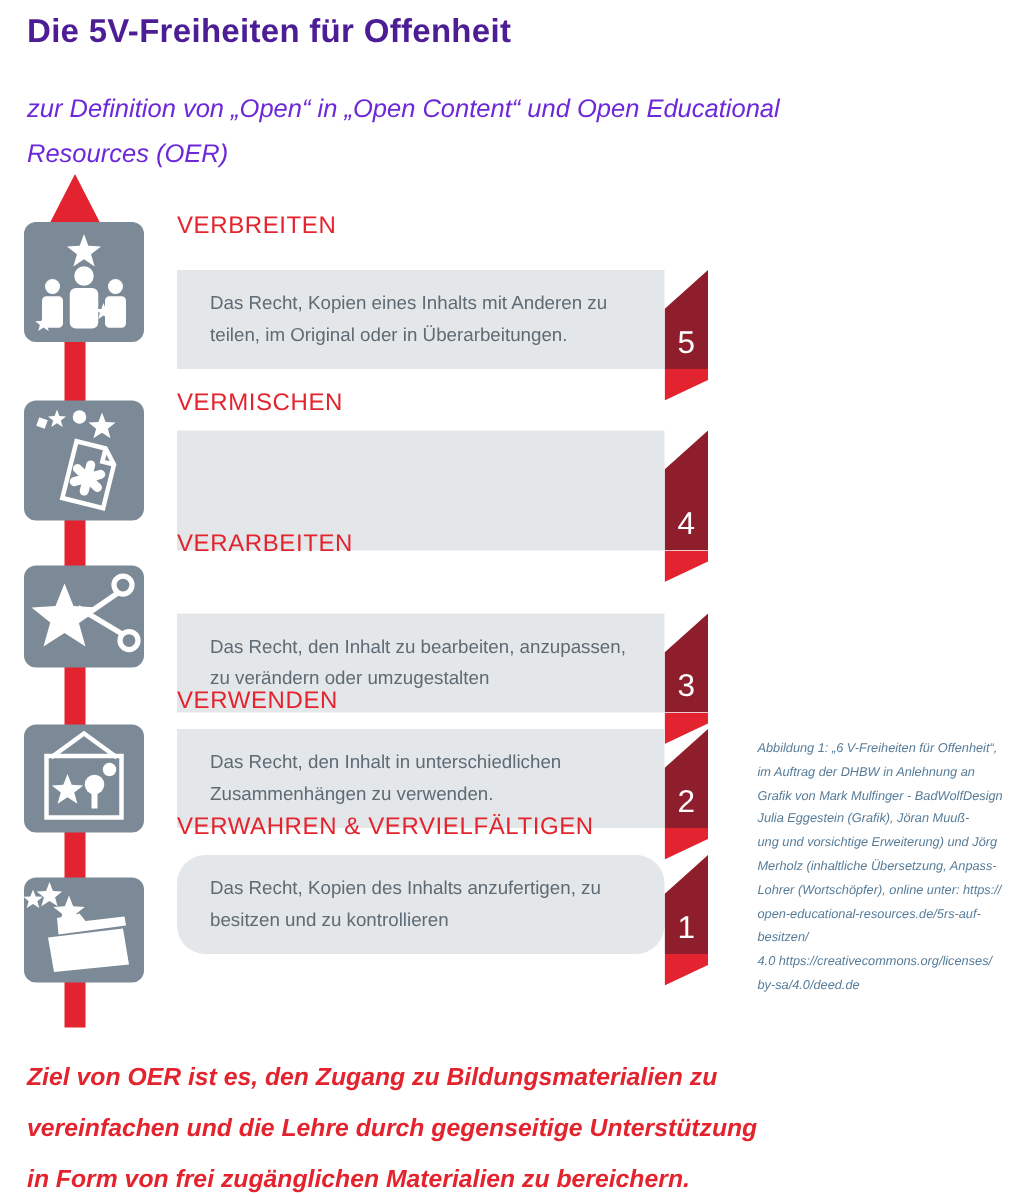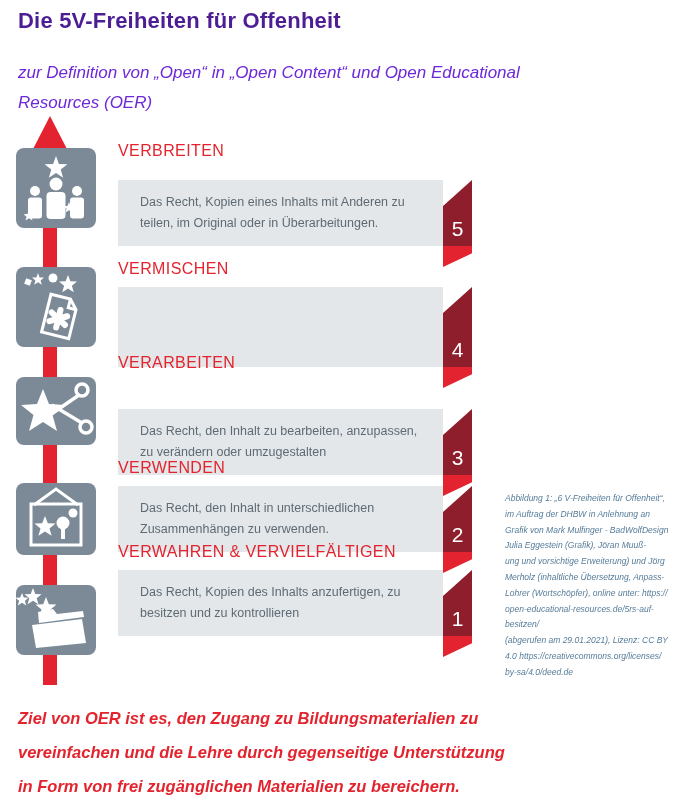--- a/index.html
+++ b/index.html
@@ -205,41 +205,40 @@
       <div class="ribbon">
         <div class="ribbon-dark"></div>
         <div class="ribbon-red"></div>
         <div class="ribbon-num">2</div>
       </div>
     </div>
   </div>
 
   <div class="section" style="top:543px;">
     <div class="sec-heading">VERWAHREN &amp; VERVIELFÄLTIGEN</div>
-    <div class="sec-box" style="min-height:63px;">
+    <div class="sec-box" style="min-height:63px;border-radius:19px;">
       <div class="sec-body">Das Recht, Kopien des Inhalts anzufertigen, zu besitzen und zu kontrollieren</div>
       <div class="ribbon">
         <div class="ribbon-dark"></div>
         <div class="ribbon-red"></div>
         <div class="ribbon-num">1</div>
       </div>
     </div>
   </div>
 
   <div class="caption">
     <div>Abbildung 1: „6 V-Freiheiten für Offenheit“,</div>
     <div>im Auftrag der DHBW in Anlehnung an</div>
     <div>Grafik von Mark Mulfinger - BadWolfDesign</div>
     <div>Julia Eggestein (Grafik), Jöran Muuß-</div>
     <div>ung und vorsichtige Erweiterung) und Jörg</div>
     <div>Merholz (inhaltliche Übersetzung, Anpass-</div>
     <div>Lohrer (Wortschöpfer), online unter: https://</div>
     <div>open-educational-resources.de/5rs-auf-</div>
     <div>besitzen/</div>
-    <div>(abgerufen am 29.01.2021), Lizenz: CC BY</div>
     <div>4.0 https://creativecommons.org/licenses/</div>
     <div>by-sa/4.0/deed.de</div>
   </div>
 
   <div class="footer">
     <div>Ziel von OER ist es, den Zugang zu Bildungsmaterialien zu</div>
     <div>vereinfachen und die Lehre durch gegenseitige Unterstützung</div>
     <div>in Form von frei zugänglichen Materialien zu bereichern.</div>
   </div>
 

